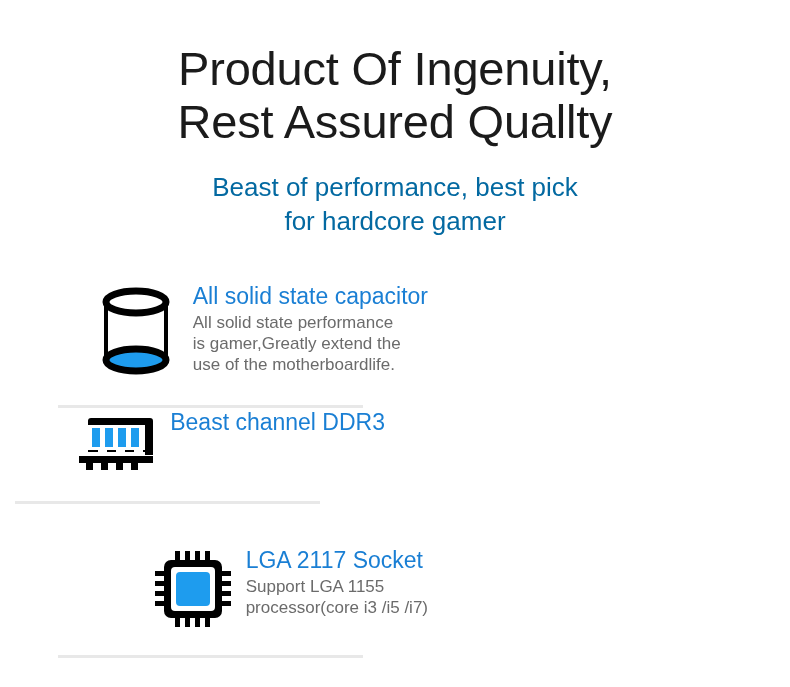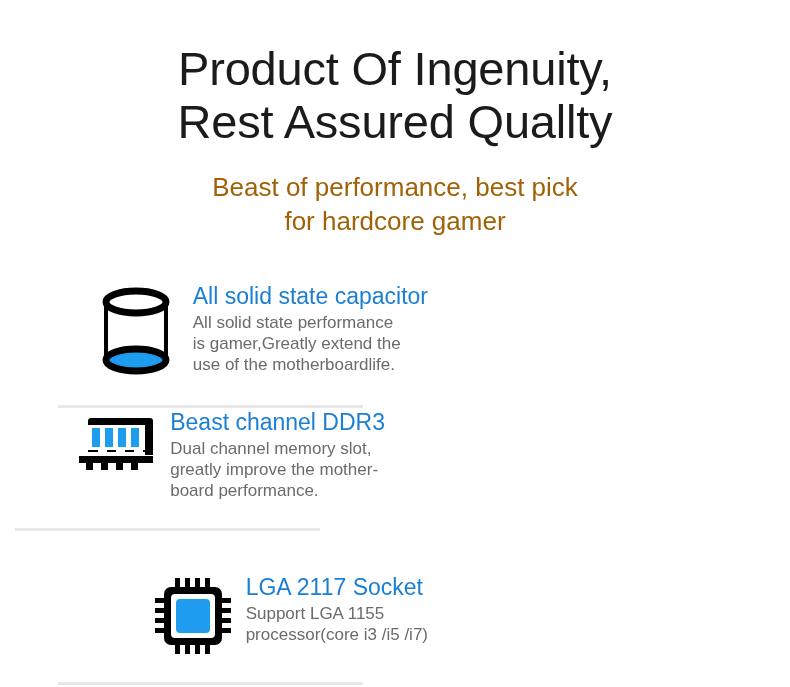--- a/index.html
+++ b/index.html
@@ -33,21 +33,21 @@
     color: #1b1b1b;
     font-weight: 400;
     letter-spacing: -0.2px;
     white-space: pre-line;
     font-family: "Liberation Sans", sans-serif;
   }
   .hero-sub {
     margin-top: 22px;
     font-size: 26px;
     line-height: 34px;
-    color: #a16207;
+    color: #0369a1;
     font-weight: 400;
     white-space: pre-line;
   }
 
   
   .grid {
     position: absolute;
     left: 0;
     top: 282px;
     width: 790px;
@@ -146,23 +146,20 @@
           <rect x="9" y="40" width="58" height="5" fill="#ffffff"></rect>
           <rect x="1" y="44" width="74" height="7" fill="#000000"></rect>
           <rect x="8" y="51" width="7" height="7" fill="#000000"></rect>
           <rect x="23" y="51" width="7" height="7" fill="#000000"></rect>
           <rect x="38" y="51" width="7" height="7" fill="#000000"></rect>
           <rect x="53" y="51" width="7" height="7" fill="#000000"></rect>
         </svg>
       </div>
       <div class="txt">
         <p class="feat-title">Beast channel DDR3</p>
-        <p class="feat-desc">Dual channel memory slot,
-greatly improve the mother-
-board performance.</p>
       </div>
       <div class="rule"></div>
     </div>
 
     <div class="cell cell-2">
       <div class="icon-wrap">
         <svg width="78" height="78" viewBox="0 0 78 78" aria-hidden="true">
           <g fill="#000000">
             <rect x="21" y="1" width="5" height="12"></rect>
             <rect x="31" y="1" width="5" height="12"></rect>

